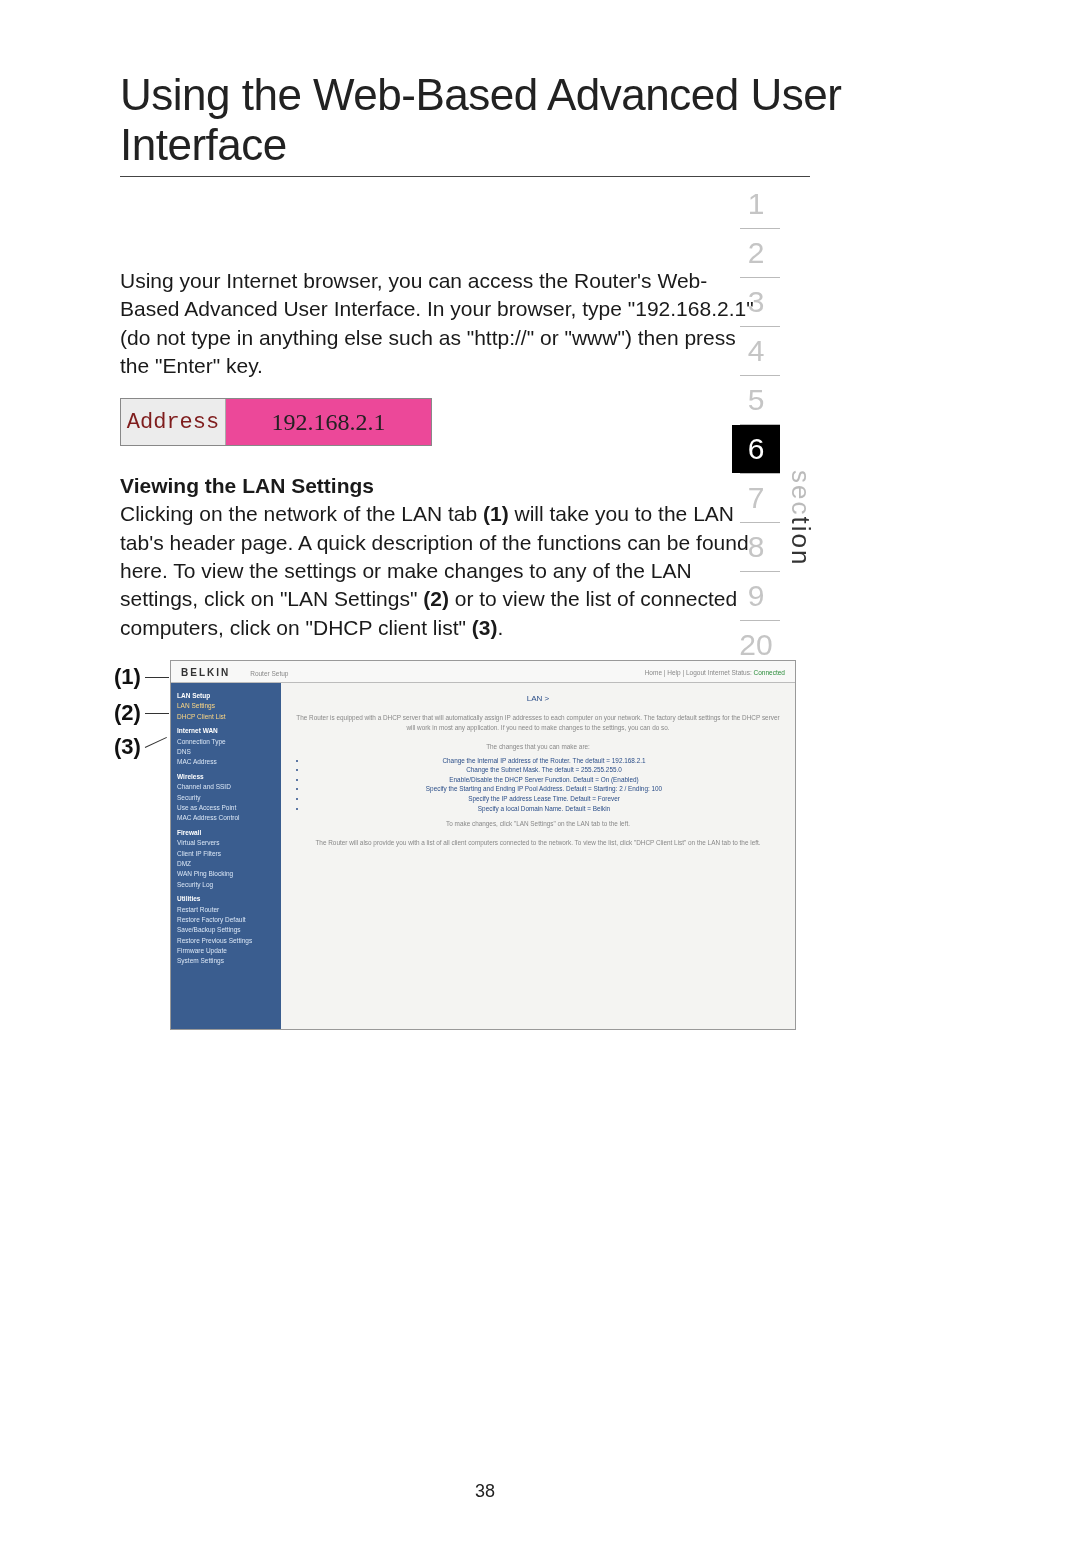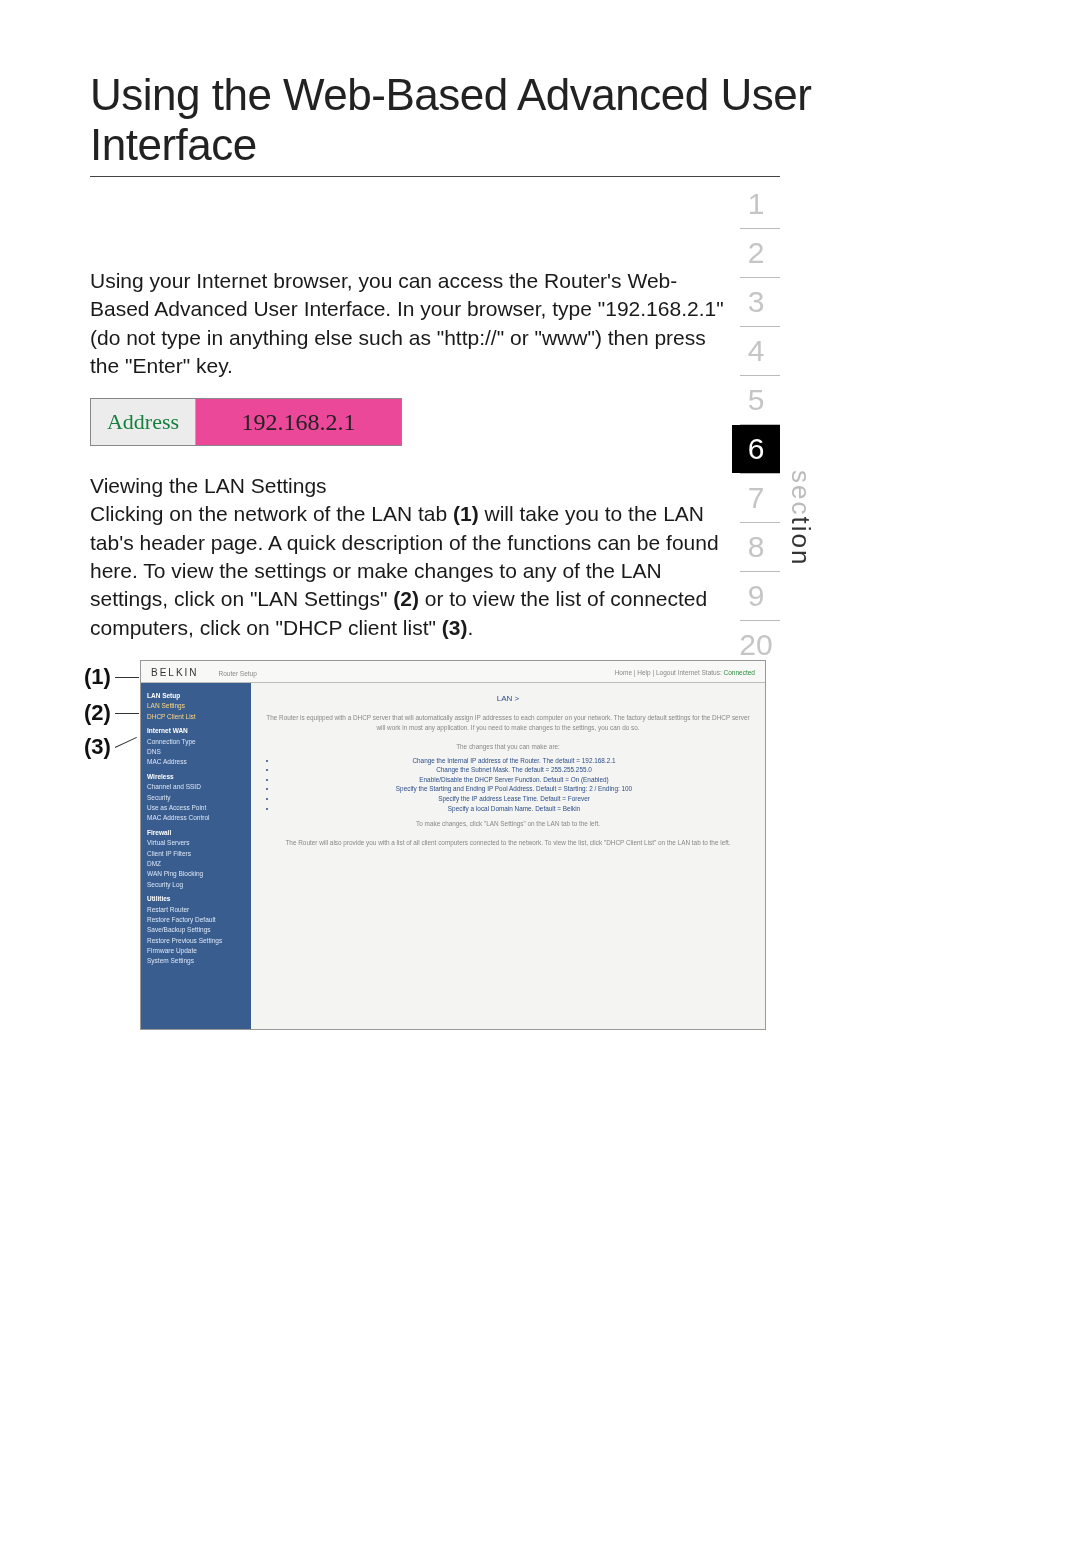--- a/index.html
+++ b/index.html
@@ -7,21 +7,21 @@
     padding: 0;
     background: #fff;
     font-family: Arial, Helvetica, sans-serif;
     color: #1a1a1a;
   }
   .page {
     width: 970px;
     height: 1542px;
     position: relative;
     box-sizing: border-box;
-    padding: 50px 60px 0 90px;
+    padding: 50px 60px 0 120px;
   }
   .title {
     font-family: "Arial Narrow", Arial, sans-serif;
     font-size: 44px;
     font-weight: 400;
     letter-spacing: -0.5px;
     margin: 20px 0 6px 0;
     color: #222;
   }
   .title-rule {
@@ -43,39 +43,39 @@
     box-shadow: 1px 1px 0 #999 inset, -1px -1px 0 #fff inset;
     display: flex;
     margin: 4px 0 28px 0;
     background: #f2f2f2;
   }
   .addr-label {
     width: 104px;
     display: flex;
     align-items: center;
     justify-content: center;
-    font-family: Liberation Serif, serif;
+    font-family: Liberation Mono, monospace;
     font-size: 22px;
-    color: #15803d;
+    color: #7f1d1d;
     border-right: 1px solid #aaa;
     background: #ececec;
   }
   .addr-value {
     flex: 1;
     display: flex;
     align-items: center;
     justify-content: center;
     font-family: "Times New Roman", serif;
     font-size: 24px;
     background: #ec4899;
     color: #222;
   }
   .subhead {
     font-size: 21px;
-    font-weight: normal;
+    font-weight: bold;
     margin: 0 0 2px 0;
   }
   
   .section-nav {
     position: absolute;
     right: 190px;
     top: 180px;
     display: flex;
     flex-direction: column;
     align-items: flex-end;
@@ -146,21 +146,21 @@
     flex-direction: column;
     font-size: 7px;
     color: #666;
   }
   .shot .topbar {
     display: flex;
     align-items: center;
     justify-content: space-between;
     padding: 6px 10px 4px 10px;
   }
-  .shot .brand { font-weight: normal; letter-spacing: 2px; font-size: 10px; color: #333; }
+  .shot .brand { font-weight: bold; letter-spacing: 2px; font-size: 10px; color: #333; }
   .shot .tiny { font-size: 6.5px; color: #888; }
   .shot .status-c { color: #2a8c3a; }
   .shot .main {
     display: flex;
     flex: 1;
     border-top: 1px solid #bcbcbc;
   }
   .shot .sidebar {
     width: 98px;
     background: #3a5d8f;
@@ -308,13 +308,14 @@
       <div class="num">8</div>
       <div class="sep"></div>
       <div class="num">9</div>
       <div class="sep"></div>
       <div class="num">20</div>
     </div>
   <div class="section-label">
     <span>sec</span><span>tion</span>
   </div>
 
+  <div class="page-num">38</div>
 </div>
 
 </body></html>

